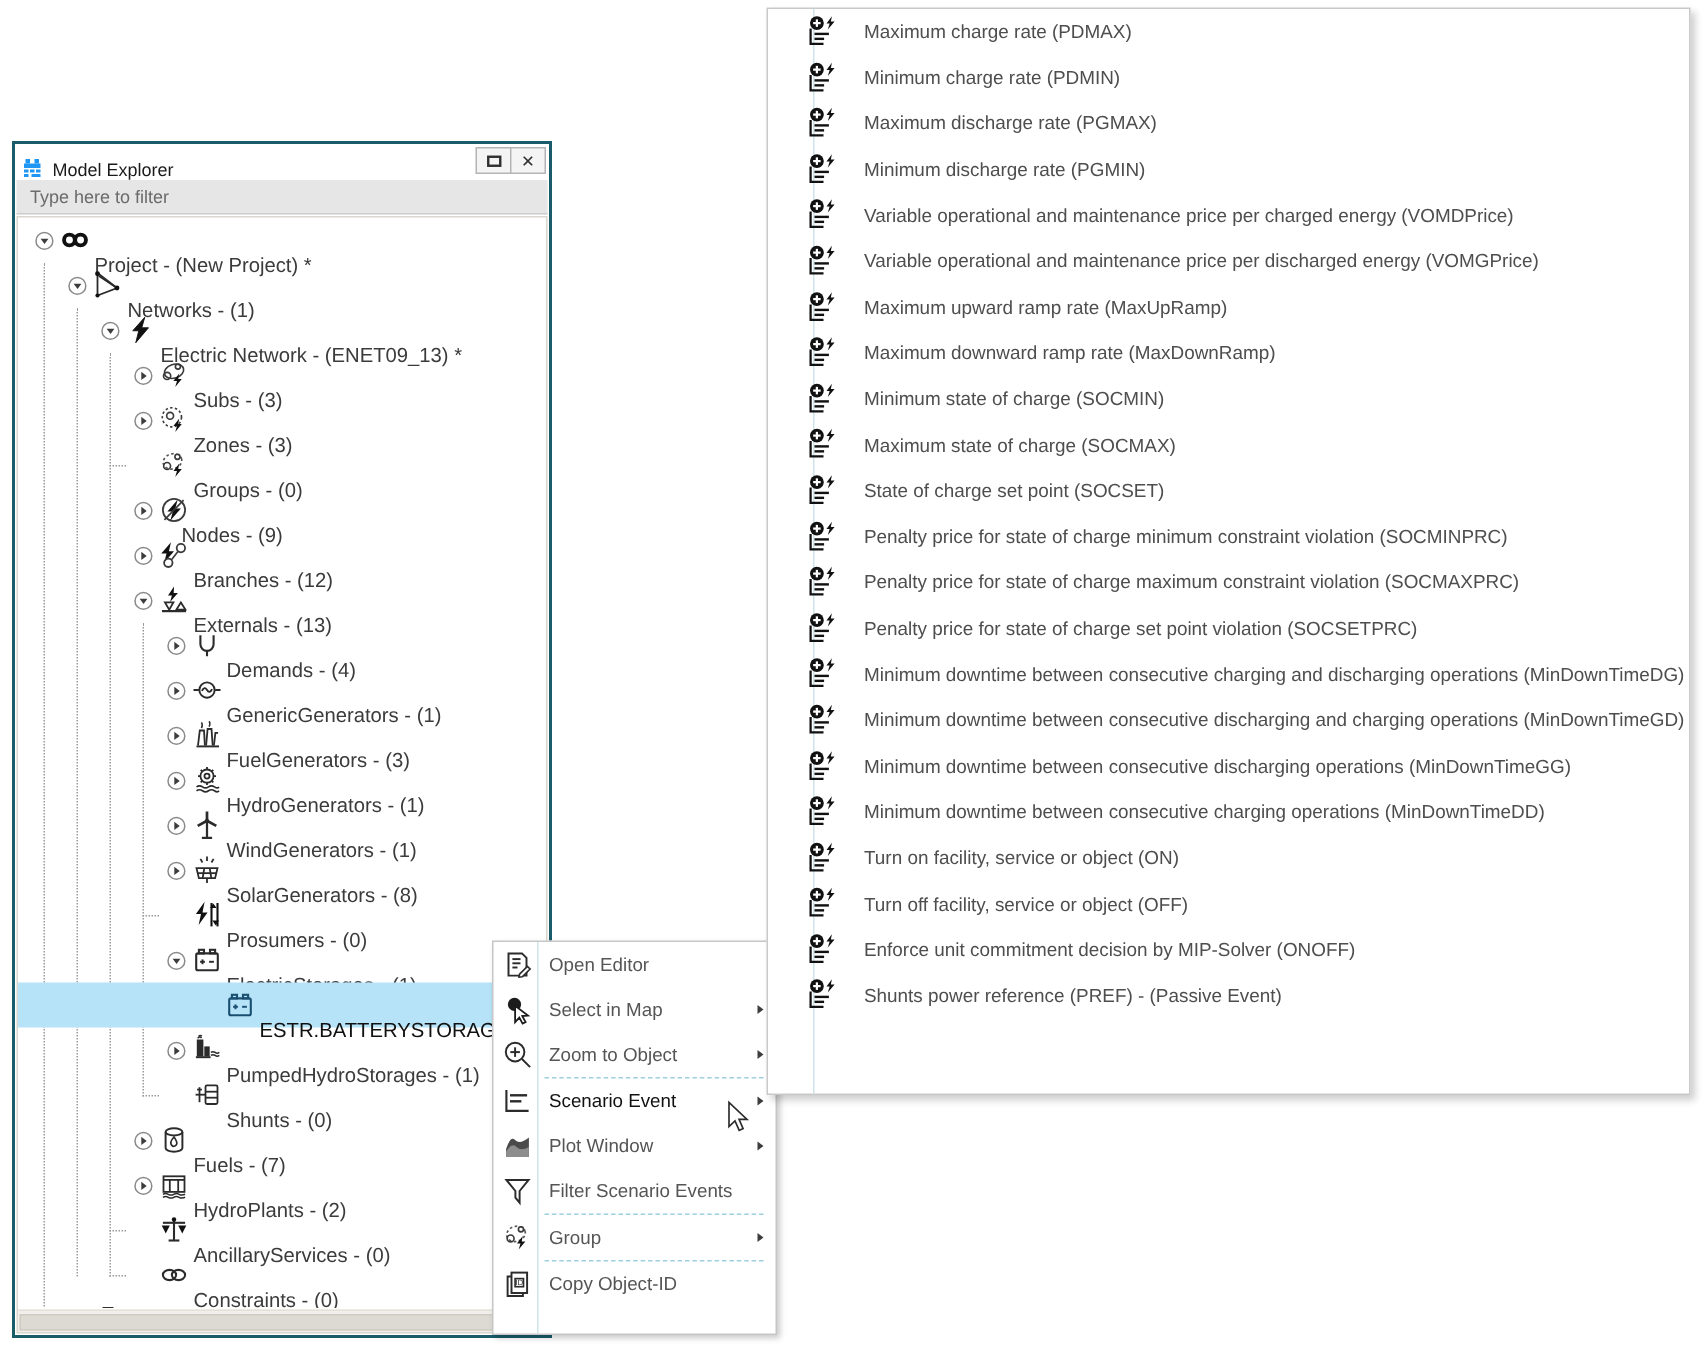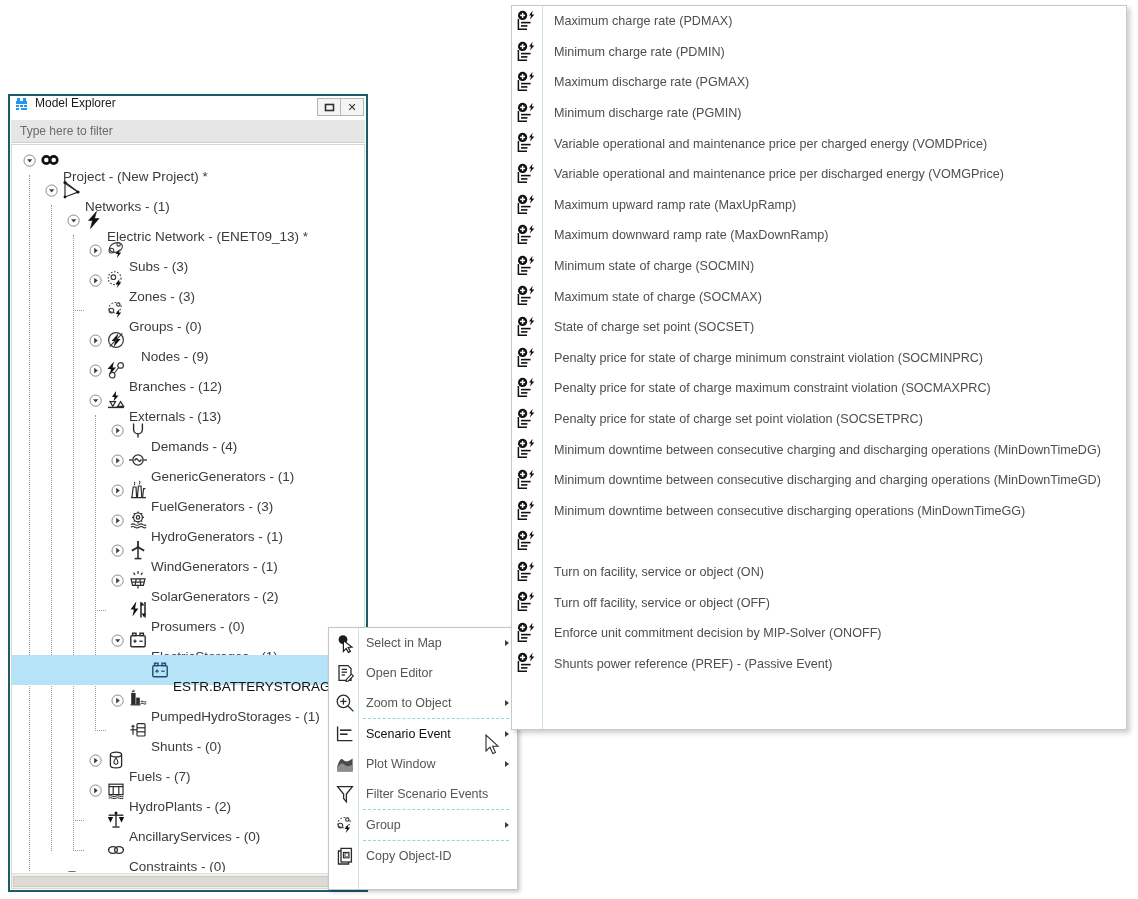--- a/index.html
+++ b/index.html
@@ -17,21 +17,21 @@
     position: absolute;
     left: 8px; top: 94px;
     width: 360px; height: 798px;
     border: 2px solid #1b5c6b;
     background: #ffffff;
   }
   .me-titlebar {
     position: relative;
     height: 24px;
     background: #ffffff;
-    display: flex; align-items: flex-start;
+    display: flex; align-items: flex-end;
   }
   .me-appicon {
     width: 16px; height: 16px; margin-left: 4px; margin-right: 5px;
     flex: 0 0 auto;
   }
   .me-title {
     font-size: 12px; color: #1a1a1a;
     white-space: nowrap;
   }
   .me-winbtns {
@@ -156,20 +156,21 @@
   }
 
   
   #submenu {
     position: absolute;
     left: 511px; top: 5px;
     width: 616px; height: 725px;
     background: #ffffff;
     border: 1px solid #c9c9c9;
     box-shadow: 3px 3px 5px rgba(0,0,0,0.20);
+    padding-left: 22px;
   }
   .sub-strip {
     position: absolute; left: 0; top: 0; bottom: 0;
     width: 31px;
     border-right: 1px solid #cfe3ea;
   }
   .sub-item {
     position: relative;
     height: 30.6px;
     display: flex; align-items: center;
@@ -349,21 +350,21 @@
                 <path d="M5.2,3.8 L5.2,9.4 L8.8,6.6 Z" fill="#3c3c3c"></path>
               </svg>
             </span>
             <span class="ticon" style="left:94px">
               <svg width="20" height="20" viewBox="0 0 20 20">
                 <circle cx="10" cy="10" r="7.4" fill="none" stroke="#3a3a3a" stroke-width="1.2"></circle>
                 <path d="M12.4,3.2 L5.6,11 L9.2,11 L7.6,17 L14.6,9 L10.9,9 Z" fill="#111"></path>
                 <line x1="3.6" y1="16.6" x2="16.4" y2="3.4" stroke="#3a3a3a" stroke-width="1.1"></line>
               </svg>
             </span>
-            <span class="tlabel" style="left:129px">Nodes - (9)</span>
+            <span class="tlabel" style="left:109px">Nodes - (9)</span>
           </div>
           <div class="trow">
             <span class="exp" style="left:77px">
               <svg width="13" height="13" viewBox="0 0 13 13">
                 <circle cx="6.6" cy="6.6" r="5.6" fill="#fff" stroke="#8a8a8a" stroke-width="1"></circle>
                 <path d="M5.2,3.8 L5.2,9.4 L8.8,6.6 Z" fill="#3c3c3c"></path>
               </svg>
             </span>
             <span class="ticon" style="left:94px">
               <svg width="20" height="20" viewBox="0 0 20 20">
@@ -504,21 +505,21 @@
                   <line x1="11.8" y1="8.8" x2="12.9" y2="15.4"></line>
                   <line x1="10" y1="15.4" x2="10" y2="18.6"></line>
                 </g>
                 <g stroke="#2b2b2b" stroke-width="1.2">
                   <line x1="10" y1="1" x2="10" y2="4"></line>
                   <line x1="5.6" y1="2.6" x2="7" y2="5"></line>
                   <line x1="14.4" y1="2.6" x2="13" y2="5"></line>
                 </g>
               </svg>
             </span>
-            <span class="tlabel" style="left:139px">SolarGenerators - (2)</span>
+            <span class="tlabel" style="left:139px">SolarGenerators - (8)</span>
           </div>
           <div class="trow">
             <span class="exp" style="left:99px"></span>
             <span class="ticon" style="left:116px">
               <svg width="20" height="20" viewBox="0 0 20 20">
                 <path d="M8.4,1.2 L2.6,9.4 L6,9.4 L4.4,16.6 L10.4,8.4 L7,8.4 Z" fill="#111"></path>
                 <g stroke="#111" stroke-width="1.4" fill="none">
                   <line x1="13" y1="2" x2="13" y2="17.6"></line>
                   <line x1="17" y1="2" x2="17" y2="17.6"></line>
                 </g>
@@ -694,47 +695,47 @@
         </div>
       <div class="hscroll">
         <div class="hscroll-thumb"></div>
       </div>
     </div>
   </div>
 
   <div id="ctx-menu">
     <div class="ctx-strip"></div>
     <div id="ctx-list">
-        <div class="ctx-item">
-          <span class="ctx-ico">
-            <svg width="20" height="20" viewBox="0 0 20 20">
-              <circle cx="8" cy="6.6" r="4.4" fill="#1c1c1c"></circle>
-              <path d="M8.4,7.6 L8.4,18.4 L11.2,15.4 L13.4,19.4 L15.4,18.4 L13.2,14.4 L17,14 Z" fill="#fff" stroke="#1c1c1c" stroke-width="1.2"></path>
-            </svg>
-          </span>
-          <span class="ctx-label">Select in Map</span>
-          <span class="ctx-arrow"></span>
-        </div>
         <div class="ctx-item">
           <span class="ctx-ico">
             <svg width="20" height="20" viewBox="0 0 20 20">
               <g fill="none" stroke="#2b2b2b" stroke-width="1.3">
                 <path d="M4,2.6 L13,2.6 L16,5.6 L16,17.4 L4,17.4 Z"></path>
                 <line x1="6.6" y1="6.4" x2="12" y2="6.4"></line>
                 <line x1="6.6" y1="9.2" x2="12" y2="9.2"></line>
                 <line x1="6.6" y1="12" x2="10" y2="12"></line>
               </g>
               <path d="M11.4,16.4 L16.6,11.2 L18.4,13 L13.2,18.2 L11,18.4 Z" fill="#fff" stroke="#2b2b2b" stroke-width="1.1"></path>
             </svg>
           </span>
           <span class="ctx-label">Open Editor</span>
         </div>
         <div class="ctx-item">
           <span class="ctx-ico">
             <svg width="20" height="20" viewBox="0 0 20 20">
+              <circle cx="8" cy="6.6" r="4.4" fill="#1c1c1c"></circle>
+              <path d="M8.4,7.6 L8.4,18.4 L11.2,15.4 L13.4,19.4 L15.4,18.4 L13.2,14.4 L17,14 Z" fill="#fff" stroke="#1c1c1c" stroke-width="1.2"></path>
+            </svg>
+          </span>
+          <span class="ctx-label">Select in Map</span>
+          <span class="ctx-arrow"></span>
+        </div>
+        <div class="ctx-item">
+          <span class="ctx-ico">
+            <svg width="20" height="20" viewBox="0 0 20 20">
               <circle cx="8.4" cy="8.4" r="6.2" fill="none" stroke="#2b2b2b" stroke-width="1.3"></circle>
               <g stroke="#2b2b2b" stroke-width="1.3">
                 <line x1="8.4" y1="5.2" x2="8.4" y2="11.6"></line>
                 <line x1="5.2" y1="8.4" x2="11.6" y2="8.4"></line>
                 <line x1="13" y1="13" x2="18.4" y2="18.4"></line>
               </g>
             </svg>
           </span>
           <span class="ctx-label">Zoom to Object</span>
           <span class="ctx-arrow"></span>
@@ -1125,20 +1126,21 @@
                 <line x1="4.1" y1="5.4" x2="9.1" y2="5.4"></line>
               </g>
               <path d="M16.6,0.8 L13,5.6 L15.1,5.6 L13.9,9.6 L18.4,4.4 L15.9,4.4 Z" fill="#111"></path>
               <path d="M2.4,9 L2.4,19.2 L11,19.2" fill="none" stroke="#111" stroke-width="1.5"></path>
               <g stroke="#111" stroke-width="1.6">
                 <line x1="5" y1="12.6" x2="14.6" y2="12.6"></line>
                 <line x1="5" y1="15.9" x2="11.4" y2="15.9"></line>
               </g>
             </svg>
           </span>
+          <span class="sub-label">Minimum downtime between consecutive charging  operations (MinDownTimeDD)</span>
         </div>
         <div class="sub-item">
           <span class="sub-ico">
             <svg width="22" height="22" viewBox="0 0 22 22">
               <circle cx="6.6" cy="5.4" r="4.6" fill="#111"></circle>
               <g stroke="#fff" stroke-width="1.5">
                 <line x1="6.6" y1="2.9" x2="6.6" y2="7.9"></line>
                 <line x1="4.1" y1="5.4" x2="9.1" y2="5.4"></line>
               </g>
               <path d="M16.6,0.8 L13,5.6 L15.1,5.6 L13.9,9.6 L18.4,4.4 L15.9,4.4 Z" fill="#111"></path>

